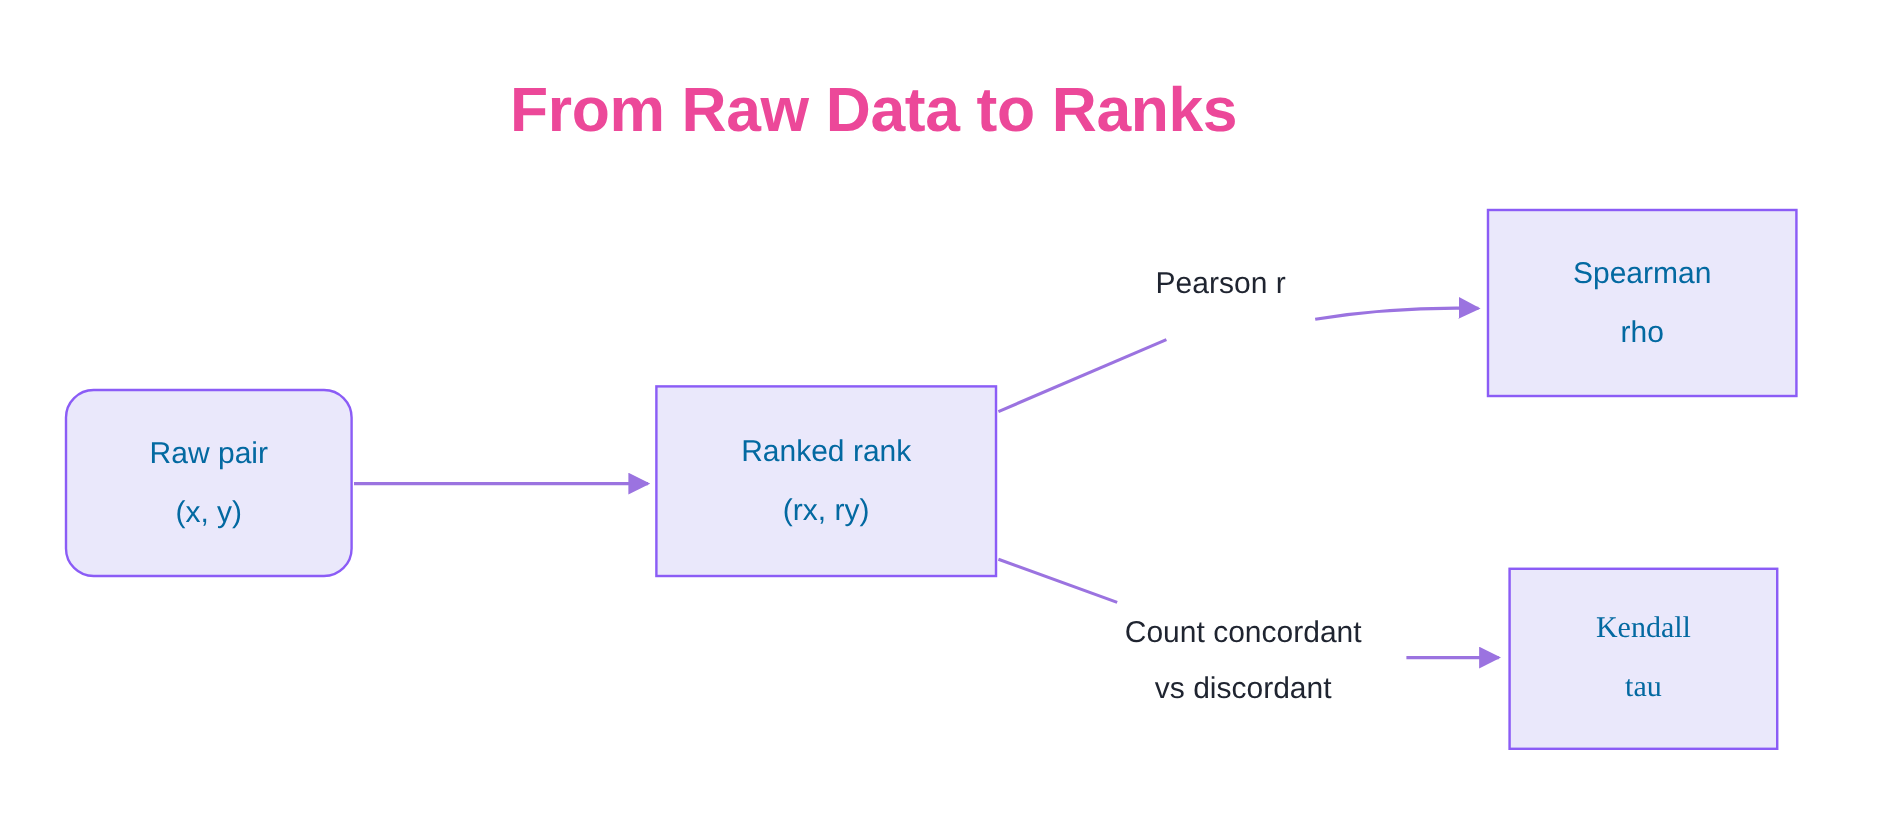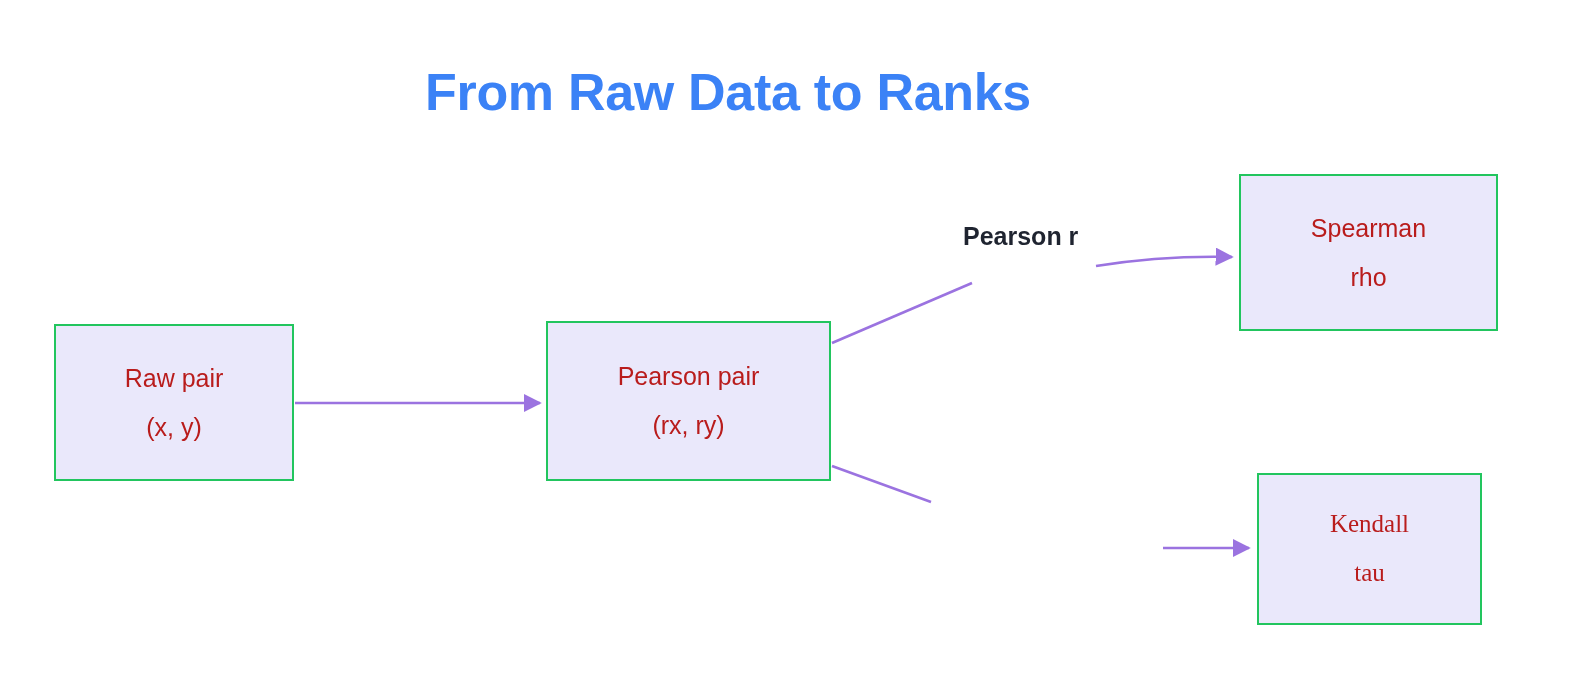--- a/index.html
+++ b/index.html
@@ -25,57 +25,57 @@
     height: 690px;
   }
   .diagram-title {
     position: absolute;
     left: 0;
     top: 62px;
     width: 1456px;
     text-align: center;
     font-size: 52px;
     font-weight: bold;
-    color: #3b82f6;
+    color: #ec4899;
     letter-spacing: -0.3px;
     white-space: nowrap;
   }
   .node {
     position: absolute;
     box-sizing: border-box;
     background: #eae8fb;
-    border: 2px solid #22c55e;
+    border: 2px solid #8b5cf6;
     display: flex;
     flex-direction: column;
     align-items: center;
     justify-content: center;
-    color: #b91c1c;
+    color: #0369a1;
     font-size: 25px;
     line-height: 1.95;
   }
   .node .line1, .node .line2 {
     display: block;
     white-space: nowrap;
   }
-  #node-raw-pair   { left: 54px;   top: 324px; width: 240px; height: 157px; }
+  #node-raw-pair   { left: 54px;   top: 324px; width: 240px; height: 157px; border-radius: 24px; }
   #node-ranked-pair{ left: 546px;  top: 321px; width: 285px; height: 160px; }
   #node-spearman   { left: 1239px; top: 174px; width: 259px; height: 157px; }
   #node-kendall    { left: 1257px; top: 473px; width: 225px; height: 152px; font-family: Liberation Serif, serif; }
 
   .edge-label {
     position: absolute;
     background: #ffffff;
     color: #1f2430;
     font-size: 25px;
     line-height: 1.88;
     text-align: center;
     white-space: nowrap;
     padding: 0 4px;
   }
-  .edge-label .line1, .edge-label .line2 { display: block; font-weight: bold; }
+  .edge-label .line1, .edge-label .line2 { display: block; }
 
   #label-rank      { left: 363px; top: 359px; width: 116px; }
   #label-pearson   { left: 959px; top: 213px; width: 146px; text-align: left; }
   #label-pearson .line2 { text-align: right; }
   #label-count     { left: 900px; top: 504px; width: 264px; }
 </style>
 </head>
 <body>
 
 <div id="canvas">
@@ -103,33 +103,37 @@
       <path d="M 1163 548 L 1249 548" fill="none" stroke="#9b73e0" stroke-width="2.6" marker-end="url(#arrow)"></path>
     </g>
   </svg>
 
   <div class="node" id="node-raw-pair">
     <span class="line1">Raw pair</span>
     <span class="line2">(x, y)</span>
   </div>
 
   <div class="node" id="node-ranked-pair">
-    <span class="line1">Pearson pair</span>
+    <span class="line1">Ranked rank</span>
     <span class="line2">(rx, ry)</span>
   </div>
 
   <div class="node" id="node-spearman">
     <span class="line1">Spearman</span>
     <span class="line2">rho</span>
   </div>
 
   <div class="node" id="node-kendall">
     <span class="line1">Kendall</span>
     <span class="line2">tau</span>
   </div>
 
 
   <div class="edge-label" id="label-pearson">
     <span class="line1">Pearson r</span>
   </div>
 
+  <div class="edge-label" id="label-count">
+    <span class="line1">Count concordant</span>
+    <span class="line2">vs discordant</span>
+  </div>
 
 </div>
 
 </body></html>

